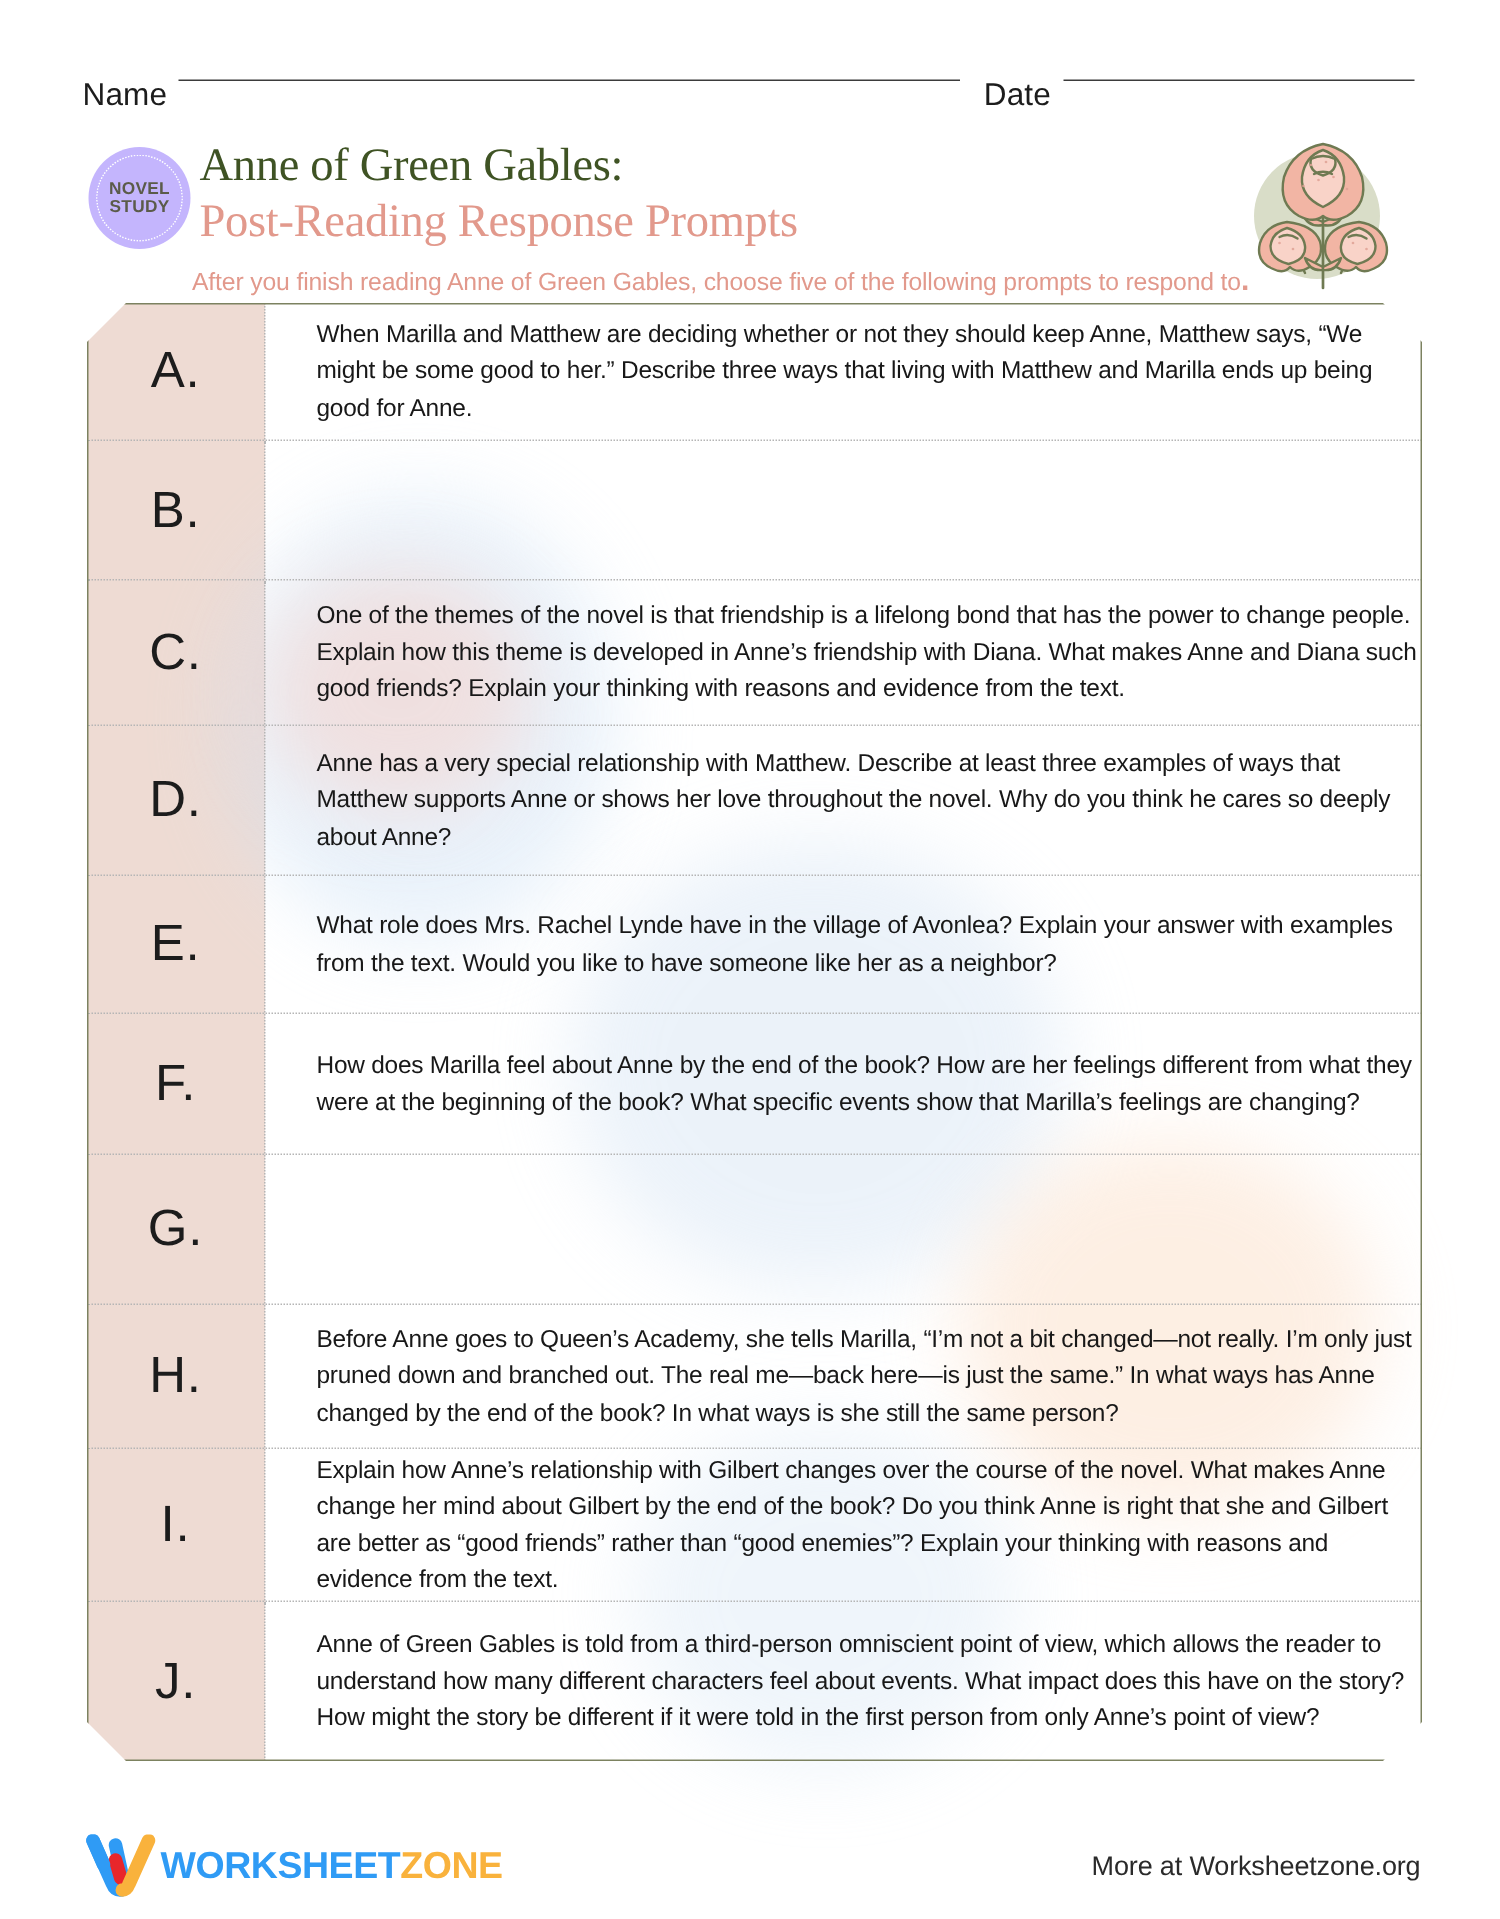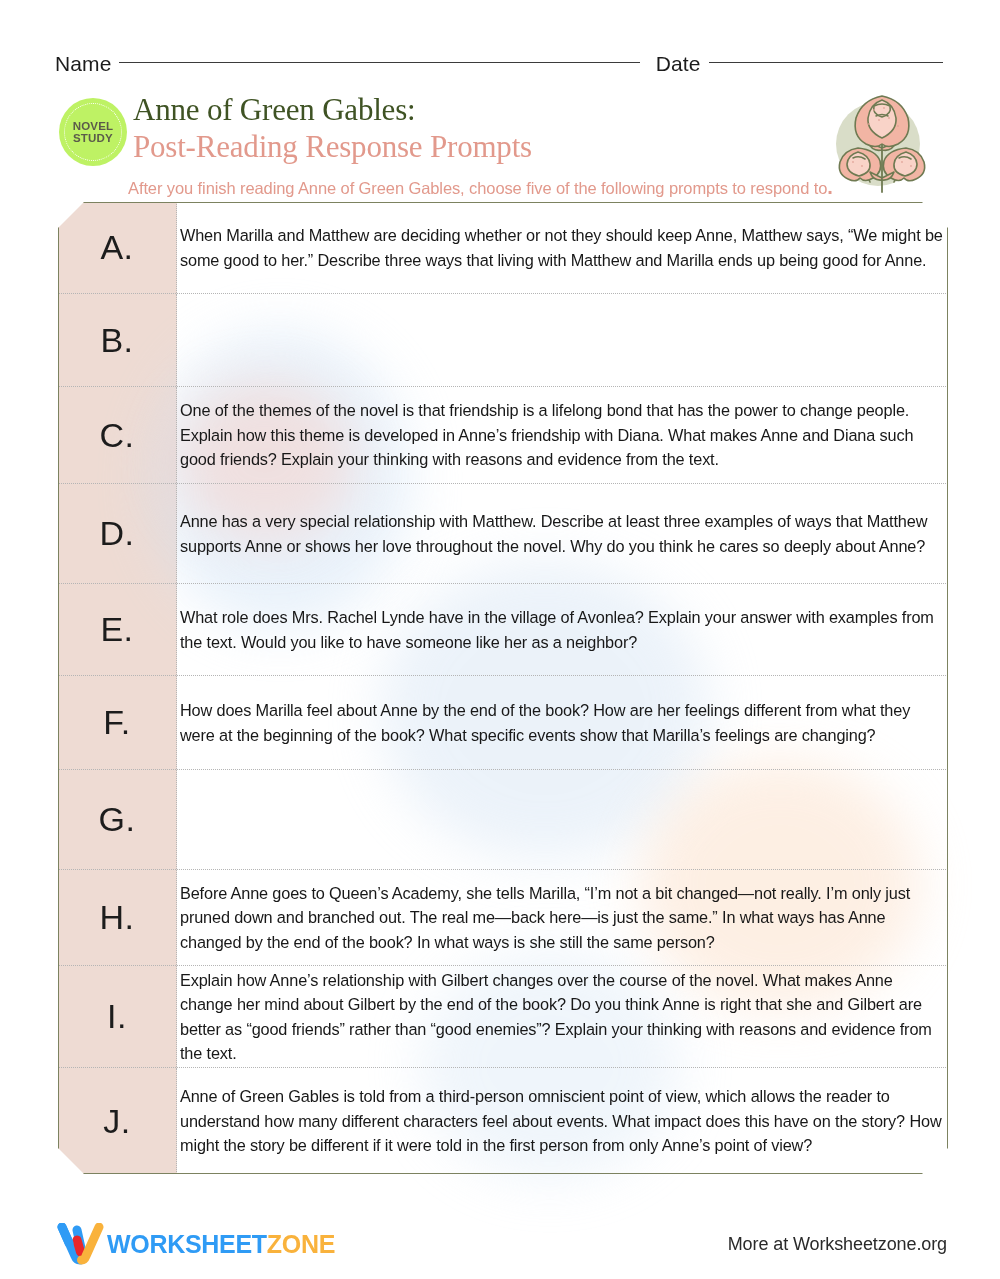--- a/index.html
+++ b/index.html
@@ -23,21 +23,21 @@
     box-sizing: border-box;
   }
 
   
   .namedate {
     position: absolute;
     left: 55px;
     top: 52px;
     width: 892px;
     display: flex;
-    align-items: center;
+    align-items: flex-start;
     font-size: 21px;
     color: #1c1c1c;
   }
   .nd-label {
     white-space: nowrap;
     letter-spacing: .1px;
   }
   .nd-rule {
     flex: 1 1 auto;
     border-bottom: 1.6px solid #3b3b3b;
@@ -56,21 +56,21 @@
     width: 900px;
     height: 96px;
   }
   .badge {
     position: absolute;
     left: 4px;
     top: 6px;
     width: 68px;
     height: 68px;
     border-radius: 50%;
-    background: #bef264;
+    background: #c4b5fd;
     display: flex;
     align-items: center;
     justify-content: center;
   }
   .badge-ring {
     position: absolute;
     left: 5px;
     top: 5px;
     right: 5px;
     bottom: 5px;
@@ -196,21 +196,21 @@
     font-size: 34px;
     color: #1c1c1c;
     letter-spacing: .5px;
     border-right: 1.6px dotted #b5b5b5;
     box-sizing: border-box;
   }
   .row-text {
     flex: 1 1 auto;
     display: flex;
     align-items: center;
-    padding: 6px 2px 6px 3px;
+    padding: 6px 2px 6px 34px;
     font-size: 16.3px;
     line-height: 24.5px;
     color: #181818;
     letter-spacing: -.15px;
     box-sizing: border-box;
   }
   .row-text p { margin: 0; }
 
   
   .h-a { height: 92px; }

